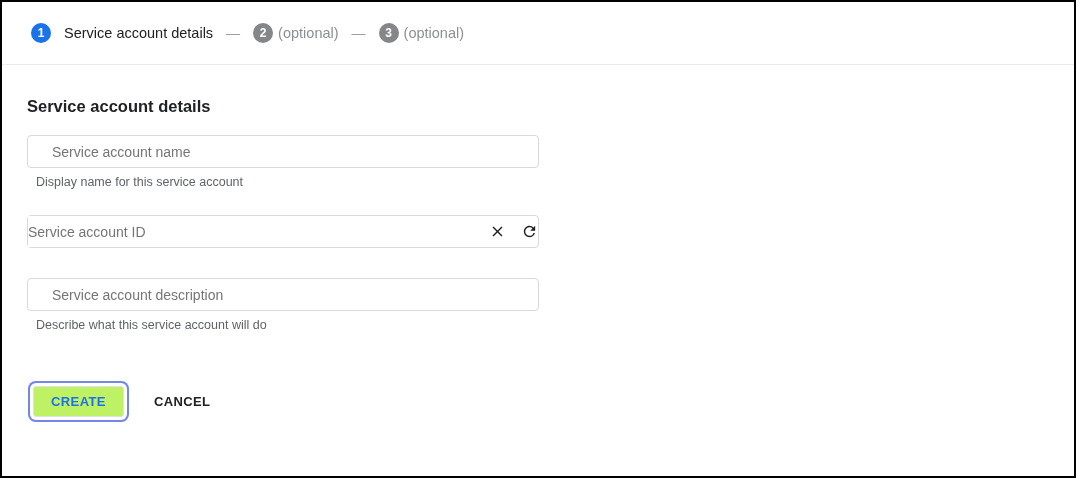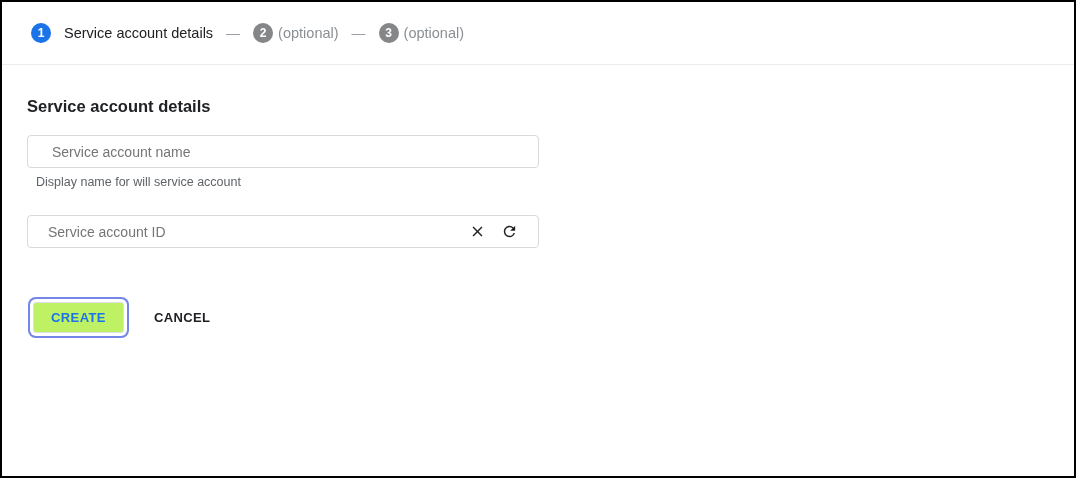--- a/index.html
+++ b/index.html
@@ -59,21 +59,21 @@
     border-radius: 4px;
     background: #fff;
   }
   .text-input {
     padding: 0 24px;
     font-family: "Liberation Sans", sans-serif;
     font-size: 14px; color: #202124;
     outline: none;
   }
   .text-input::placeholder { color: #757575; opacity: 1; }
-  .input-shell { display: flex; align-items: center; padding: 0 20px; }
+  .input-shell { display: flex; align-items: center; padding: 0 0; }
   .input-shell .text-input {
     border: none; flex: 1; height: 100%; padding: 0; border-radius: 0;
   }
   .icon-btn {
     background: none; border: none; padding: 0;
     width: 18px; height: 18px;
     display: flex; align-items: center; justify-content: center;
     cursor: pointer;
   }
   .icon-btn + .icon-btn { margin-left: 14px; }
@@ -133,21 +133,21 @@
       <span class="step-circle inactive">3</span>
       <span class="step-optional">(optional)</span>
     </div>
   </div>
 
   <div class="form-area">
     <div class="section-title">Service account details</div>
 
     <div class="field-name">
       <input class="text-input" type="text" placeholder="Service account name" style="">
-      <div class="helper-text">Display name for will service account</div>
+      <div class="helper-text">Display name for this service account</div>
     </div>
 
     <div class="field-id">
       <div class="input-shell">
         <input class="text-input" type="text" placeholder="Service account ID" style="">
         <button class="icon-btn" type="button">
           <span style="display:flex;">
             <svg viewBox="0 0 24 24">
                 <path d="M19 6.41 17.59 5 12 10.59 6.41 5 5 6.41 10.59 12 5 17.59 6.41 19 12 13.41 17.59 19 19 17.59 13.41 12z"></path>
               </svg>
@@ -156,20 +156,24 @@
         <button class="icon-btn" type="button">
           <span style="display:flex;">
             <svg viewBox="0 0 24 24">
                 <path d="M17.65 6.35A7.958 7.958 0 0 0 12 4c-4.42 0-7.99 3.58-7.99 8s3.57 8 7.99 8c3.73 0 6.84-2.55 7.73-6h-2.08A5.99 5.99 0 0 1 12 18c-3.31 0-6-2.69-6-6s2.69-6 6-6c1.66 0 3.14.69 4.22 1.78L13 11h7V4l-2.35 2.35z"></path>
               </svg>
           </span>
         </button>
       </div>
     </div>
 
+    <div class="field-desc">
+      <input class="text-input" type="text" placeholder="Service account description" style="">
+      <div class="helper-text">Describe what this service account will do</div>
+    </div>
 
     <div class="actions">
       <button class="create-btn" type="button">CREATE</button>
       <button class="cancel-btn" type="button">CANCEL</button>
     </div>
   </div>
 
 </div>
 
 </body></html>

